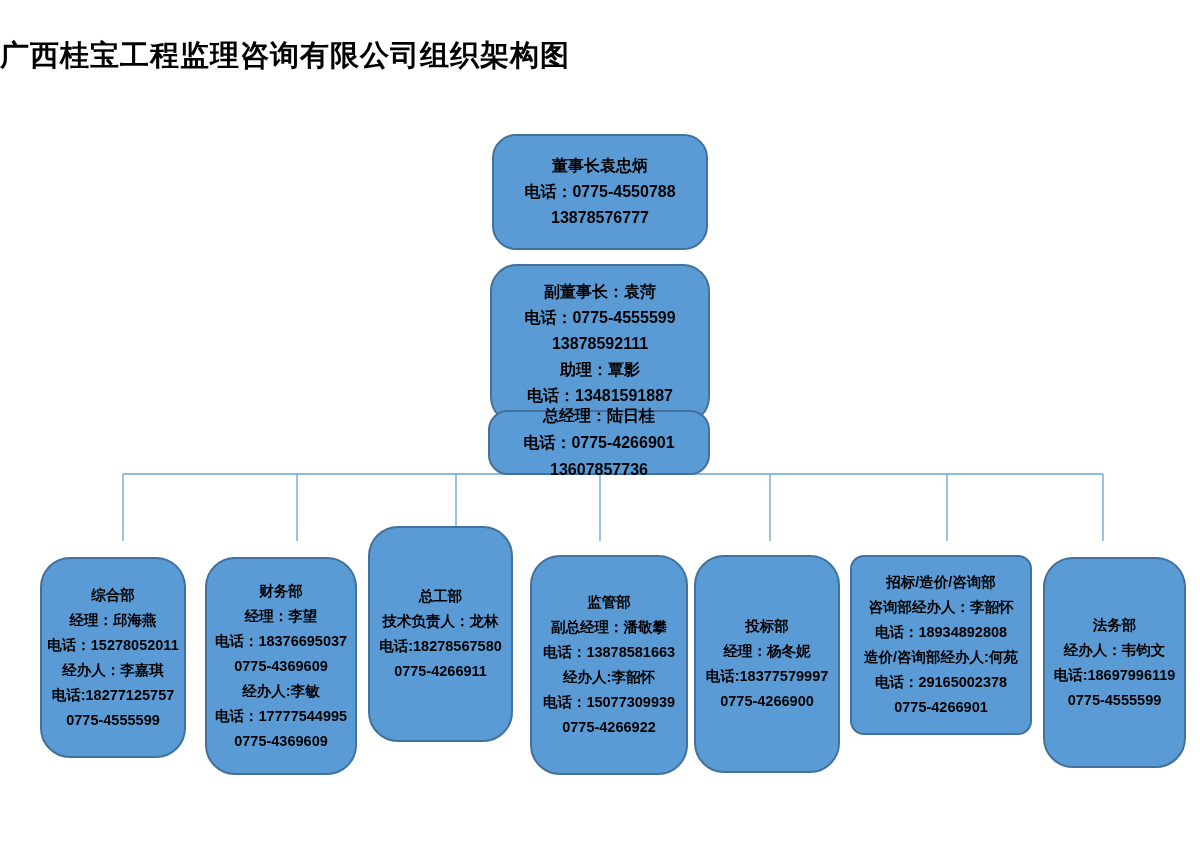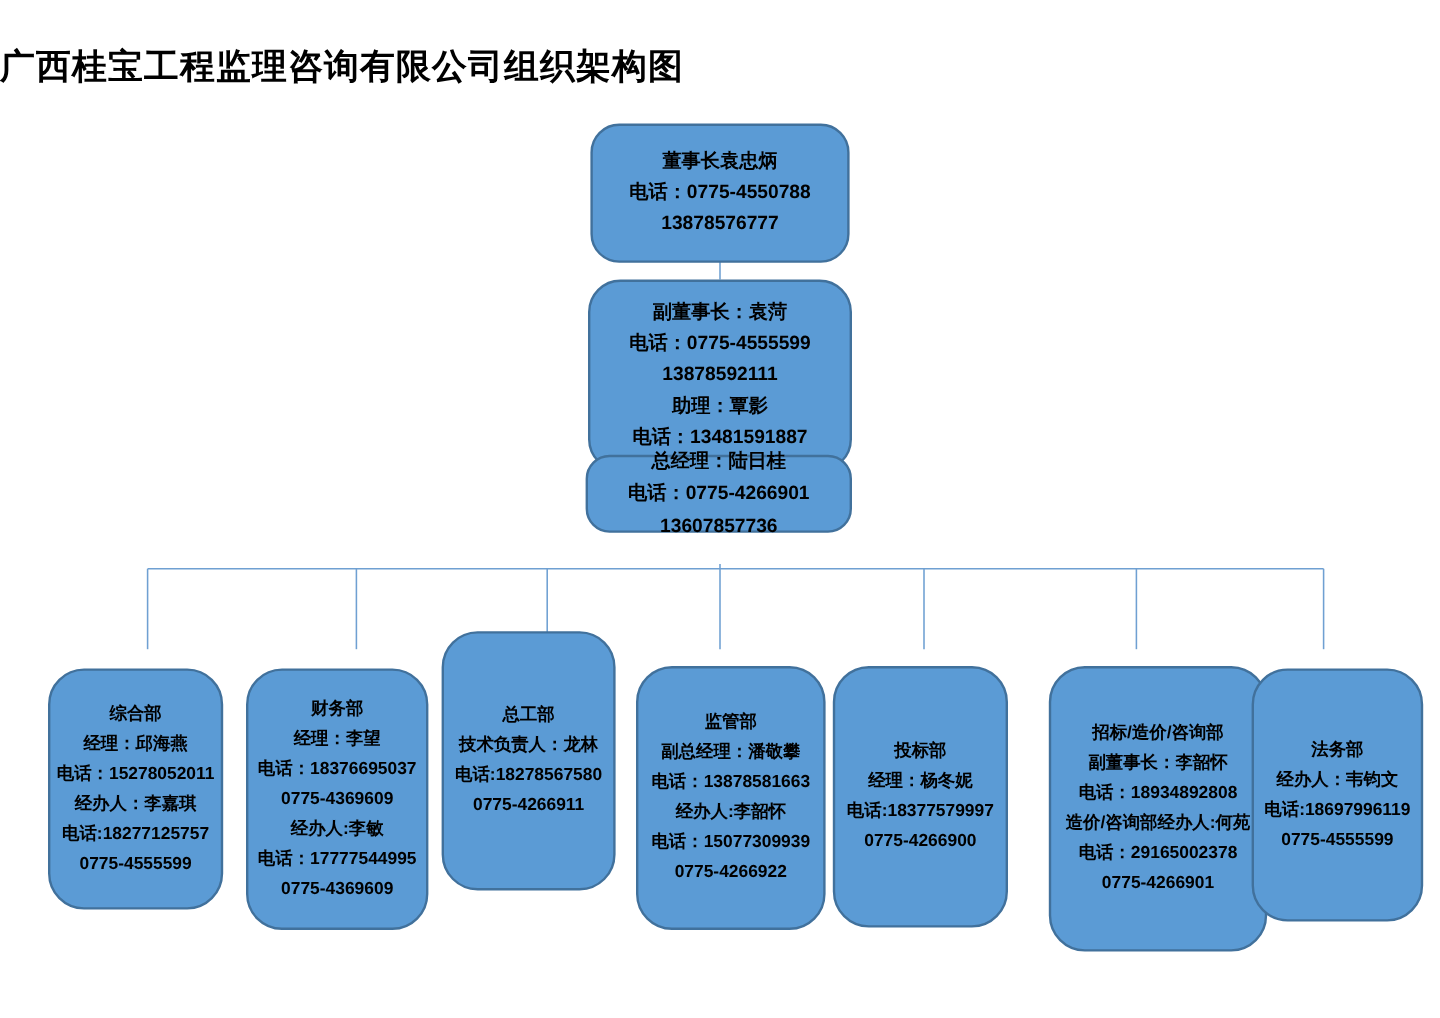--- a/index.html
+++ b/index.html
@@ -14,21 +14,21 @@
   svg.connectors line{stroke:#6fa0d2;stroke-width:1.3;}
   .node{
     position:absolute;
     background:#5b9bd5;
     border:2px solid #41719c;
     box-sizing:border-box;
     display:flex;flex-direction:column;justify-content:center;align-items:center;
     color:#000;font-weight:bold;text-align:center;
   }
   .node .line{white-space:nowrap;}
-  .top-node{border-radius:24px;font-size:16px;}
+  .top-node{border-radius:24px;font-size:16px;margin-top:31px;}
   .top-node .line{line-height:26px;}
   .gm-node{border-radius:20px;}
   .gm-node .line{line-height:27px;}
   .dept{border-radius:30px;font-size:14.5px;margin-top:16px;}
   .dept .line{line-height:25px;}
 </style>
 </head>
 <body>
 
 <div class="page">
@@ -103,23 +103,23 @@
     <div class="line">0775-4266922</div>
   </div>
 
   <div class="node dept" style="left:694px;top:539px;width:146px;height:218px;">
     <div class="line">投标部</div>
     <div class="line">经理：杨冬妮</div>
     <div class="line">电话:18377579997</div>
     <div class="line">0775-4266900</div>
   </div>
 
-  <div class="node dept" style="left:874px;top:539px;width:182px;height:238px;">
+  <div class="node dept" style="left:850px;top:539px;width:182px;height:180px;border-radius:14px;">
     <div class="line">招标/造价/咨询部</div>
-    <div class="line">副董事长：李韶怀</div>
+    <div class="line">咨询部经办人：李韶怀</div>
     <div class="line">电话：18934892808</div>
     <div class="line">造价/咨询部经办人:何苑</div>
     <div class="line">电话：29165002378</div>
     <div class="line">0775-4266901</div>
   </div>
 
   <div class="node dept" style="left:1043px;top:541px;width:143px;height:211px;">
     <div class="line">法务部</div>
     <div class="line">经办人：韦钧文</div>
     <div class="line">电话:18697996119</div>

